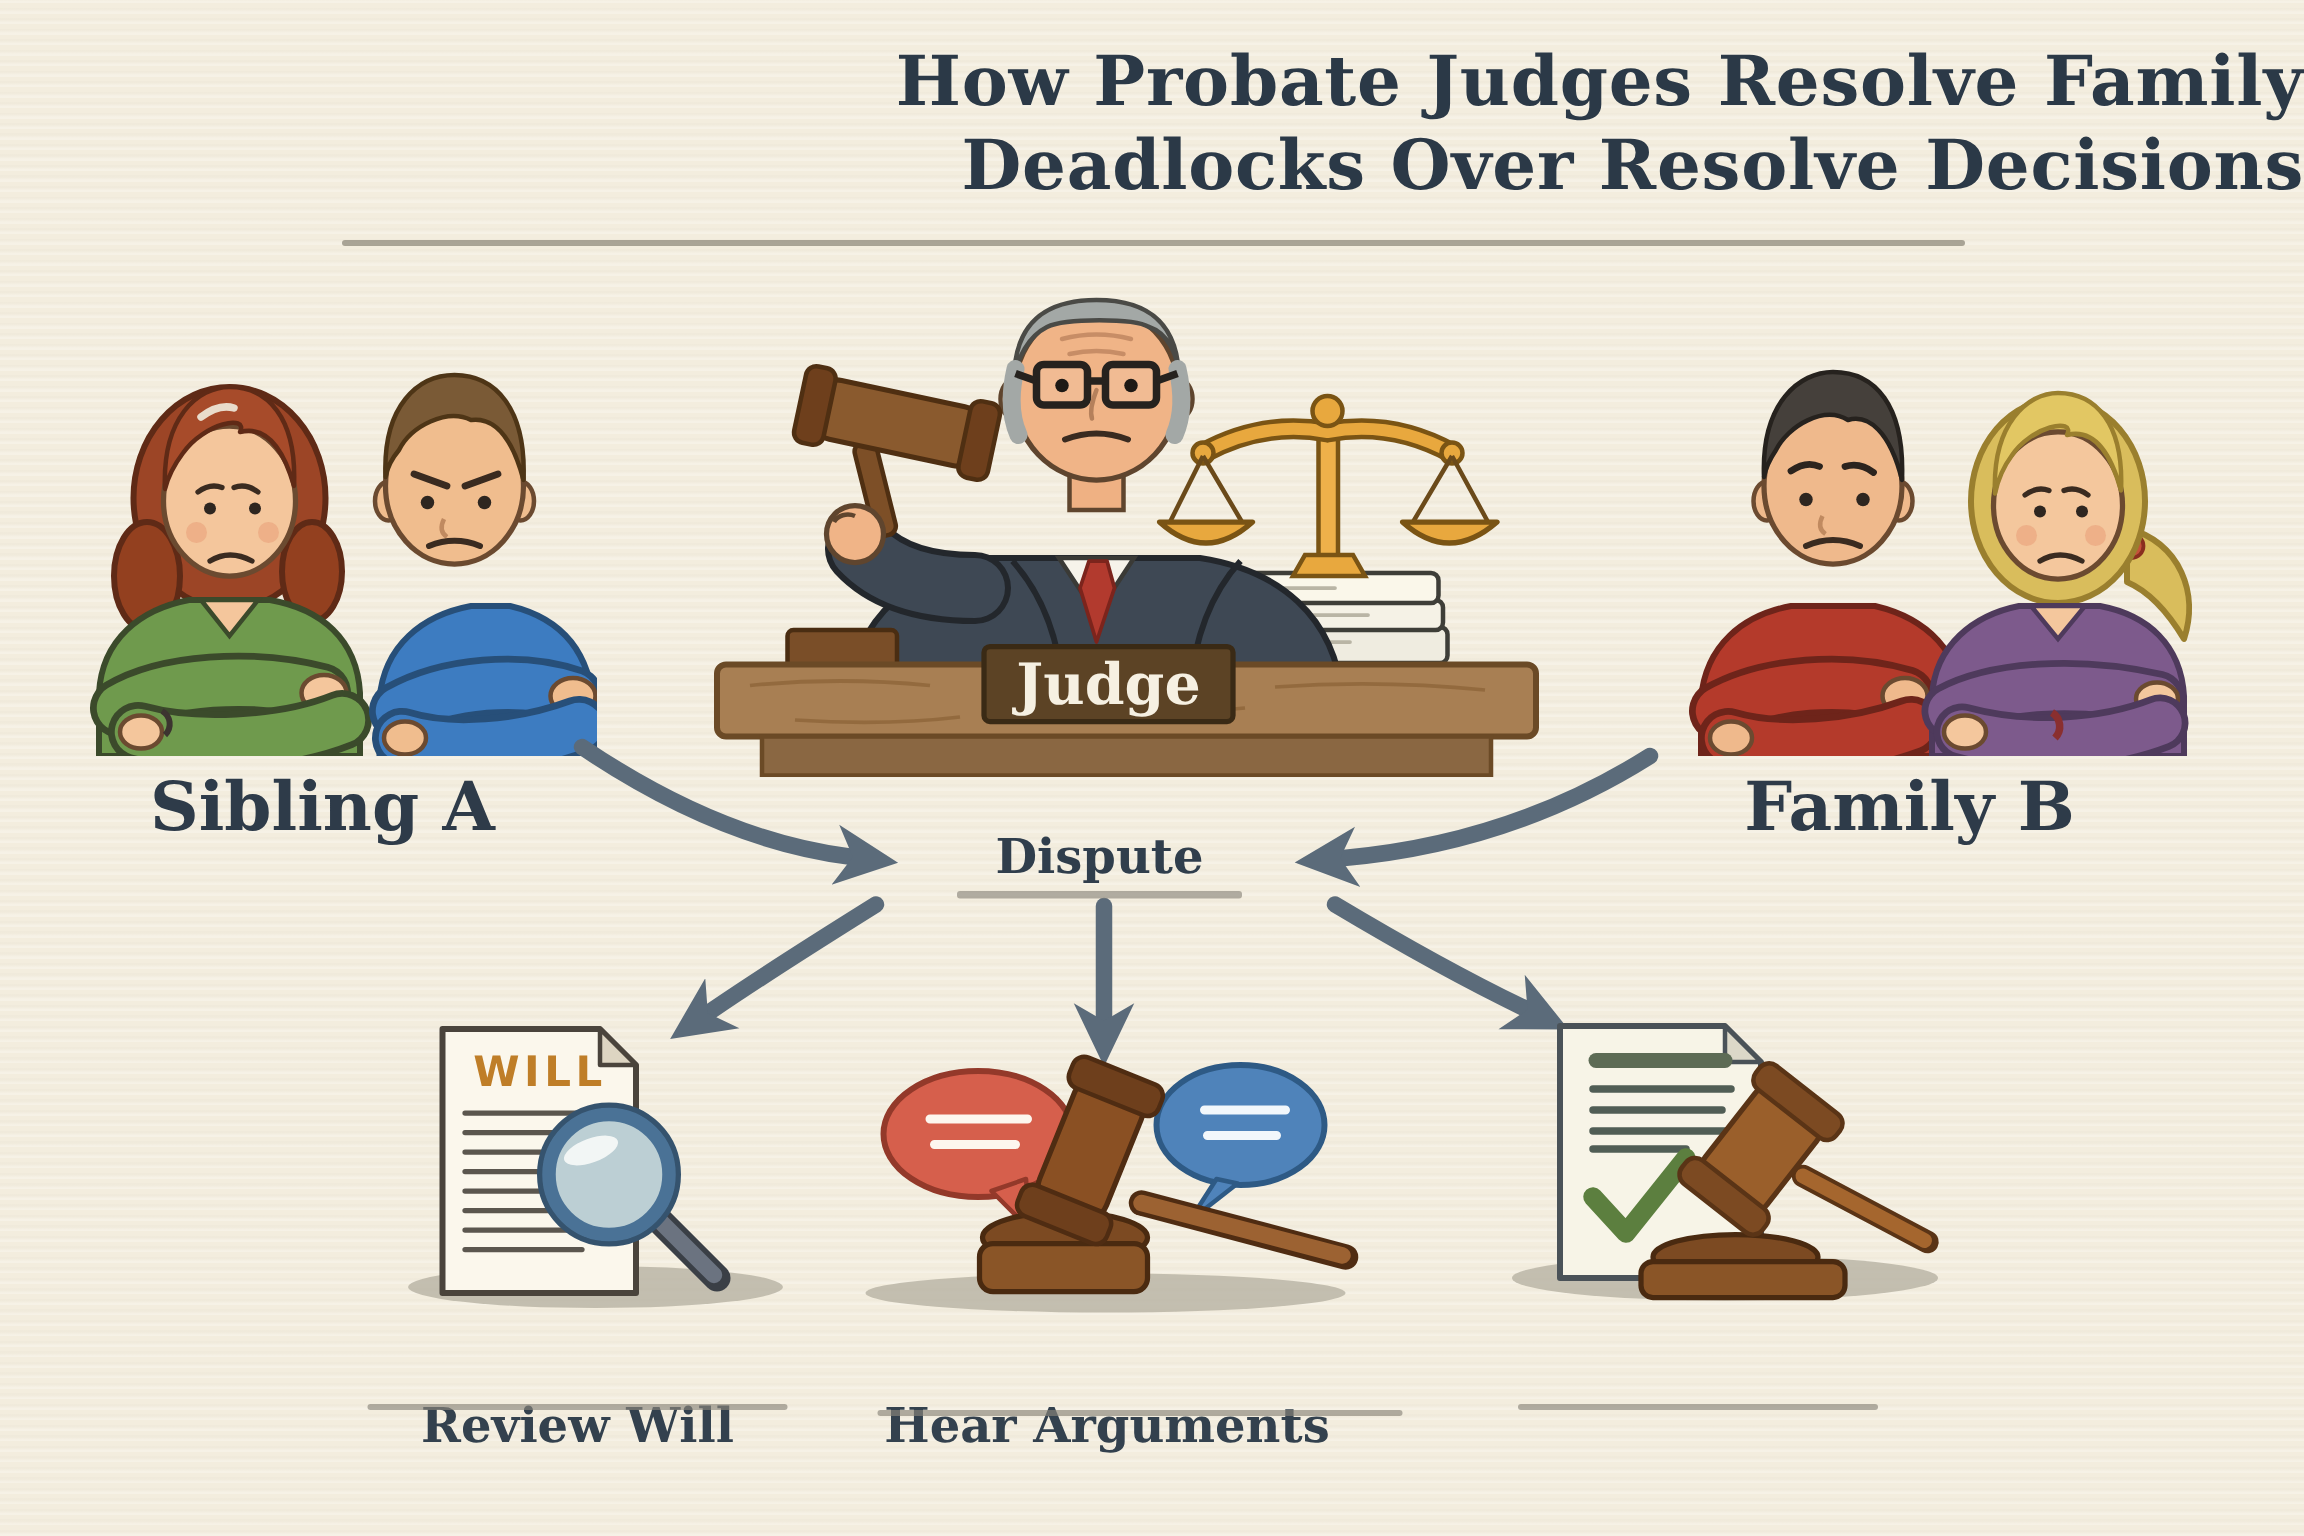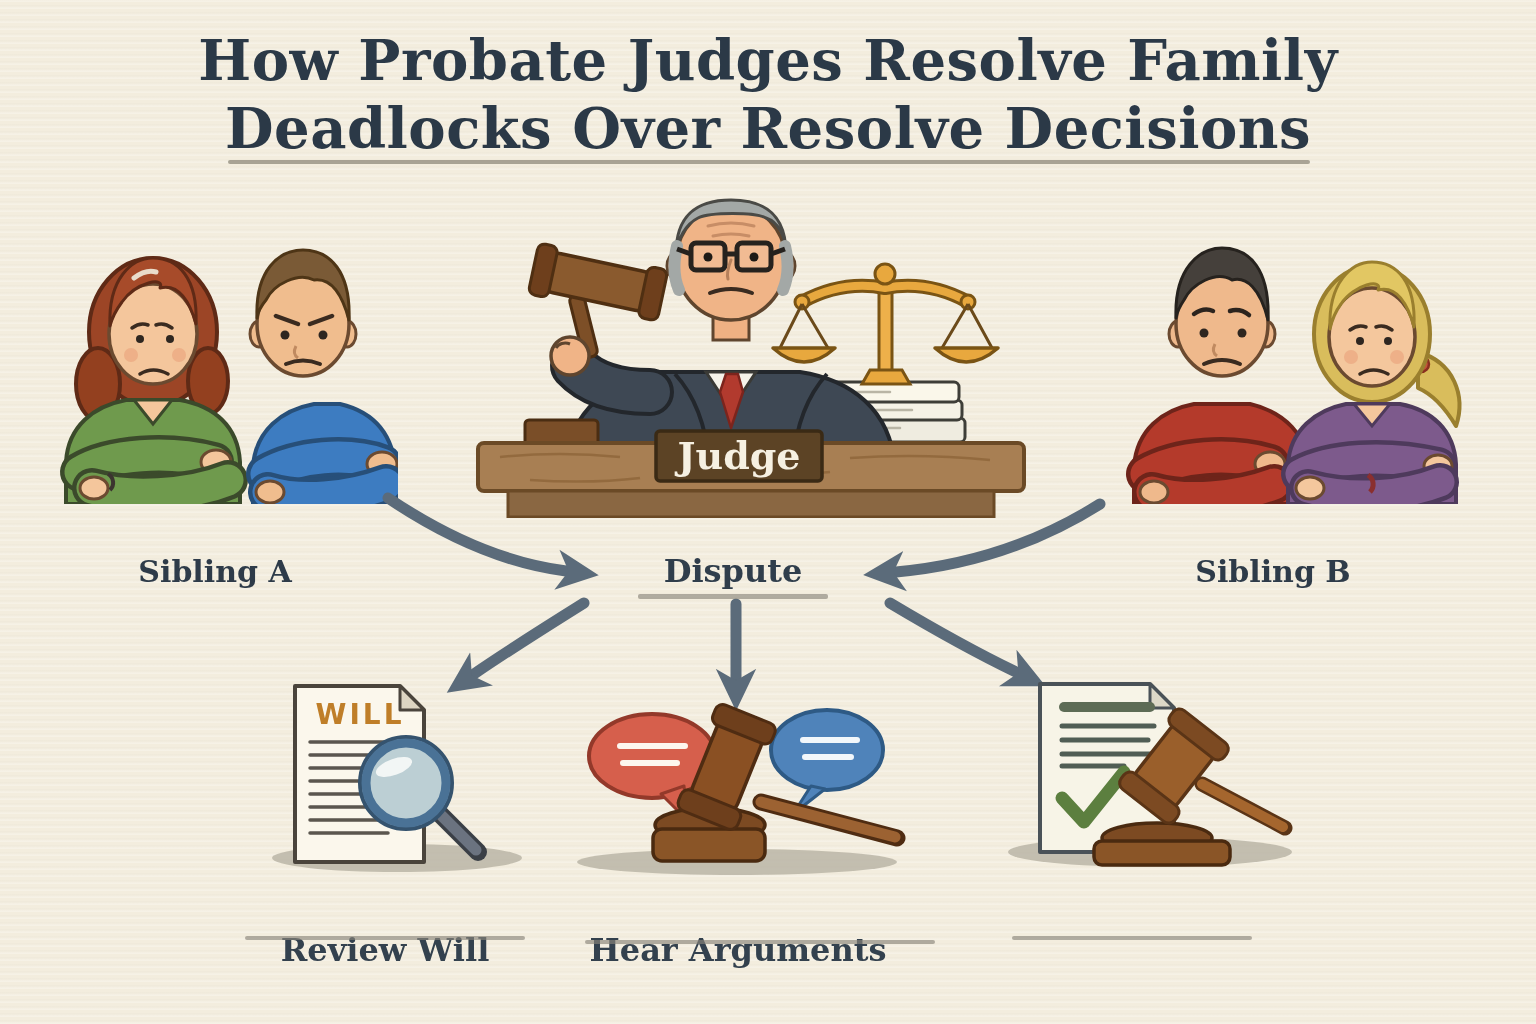--- a/index.html
+++ b/index.html
@@ -4,32 +4,32 @@
 <style>
   html,body{margin:0;padding:0;background:#e8e2d2;}
   .canvas{
     position:relative;width:1536px;height:1024px;overflow:hidden;
     background:#f3edde;
     background-image:repeating-linear-gradient(0deg, rgba(255,255,255,0.25) 0 1px, rgba(0,0,0,0.012) 3px 4px, transparent 4px 7px);
     font-family:"DejaVu Serif","Liberation Serif",serif;
   }
   .abs{position:absolute;}
   .title{
-    top:26px;left:0;width:100%;text-align:center;
-    font-weight:700;font-size:56px;line-height:1.22;color:#2b3947;
+    top:26px;left:0;width:100%;text-align:right;
+    font-weight:700;font-size:46px;line-height:1.22;color:#2b3947;
     letter-spacing:0.5px;
   }
   .title-divider{
     top:160px;left:228px;width:1082px;height:4px;border-radius:3px;
     background:#8f897b;opacity:0.75;
   }
   .label{
     font-weight:700;color:#2e3b49;text-align:center;
   }
-  .label-mid{top:511px;font-size:30px;margin-top:43px;}
+  .label-mid{top:511px;font-size:45px;}
   .dispute-label{top:552px;font-size:32px;color:#303e4c;}
   .bottom-label{top:931px;font-size:32px;color:#33414e;}
   .rule{
     height:4px;border-radius:2px;background:#8b867b;opacity:0.65;
   }
   svg{display:block;}
   .svg-abs{position:absolute;}
 </style>
 </head>
 <body>
@@ -298,21 +298,21 @@
       <g transform="rotate(38 172 104)">
         <rect x="146" y="62" width="52" height="84" rx="15" fill="#9a5f2b" stroke="#5a3416" stroke-width="3.5"></rect>
         <rect x="138" y="54" width="68" height="20" rx="8" fill="#7c4a22" stroke="#5a3416" stroke-width="3"></rect>
         <rect x="138" y="134" width="68" height="20" rx="8" fill="#7c4a22" stroke="#5a3416" stroke-width="3"></rect>
       </g>
     </g>
   </svg>
 
   <div class="abs label label-mid" style="left:65px;width:300px;">Sibling A</div>
   <div class="abs label dispute-label" style="left:583px;width:300px;">Dispute</div>
-  <div class="abs label label-mid" style="left:1123px;width:300px;">Sibling B</div>
+  <div class="abs label label-mid" style="left:1123px;width:300px;">Family B</div>
   <div class="abs rule" style="left:638px;top:594px;width:190px;height:5px;"></div>
 
   <div class="abs label bottom-label" style="left:235px;width:300px;">Review Will</div>
   <div class="abs rule" style="left:245px;top:936px;width:280px;"></div>
 
   <div class="abs label bottom-label" style="left:563px;width:350px;">Hear Arguments</div>
   <div class="abs rule" style="left:585px;top:940px;width:350px;"></div>
 
   <div class="abs rule" style="left:1012px;top:936px;width:240px;"></div>
 

